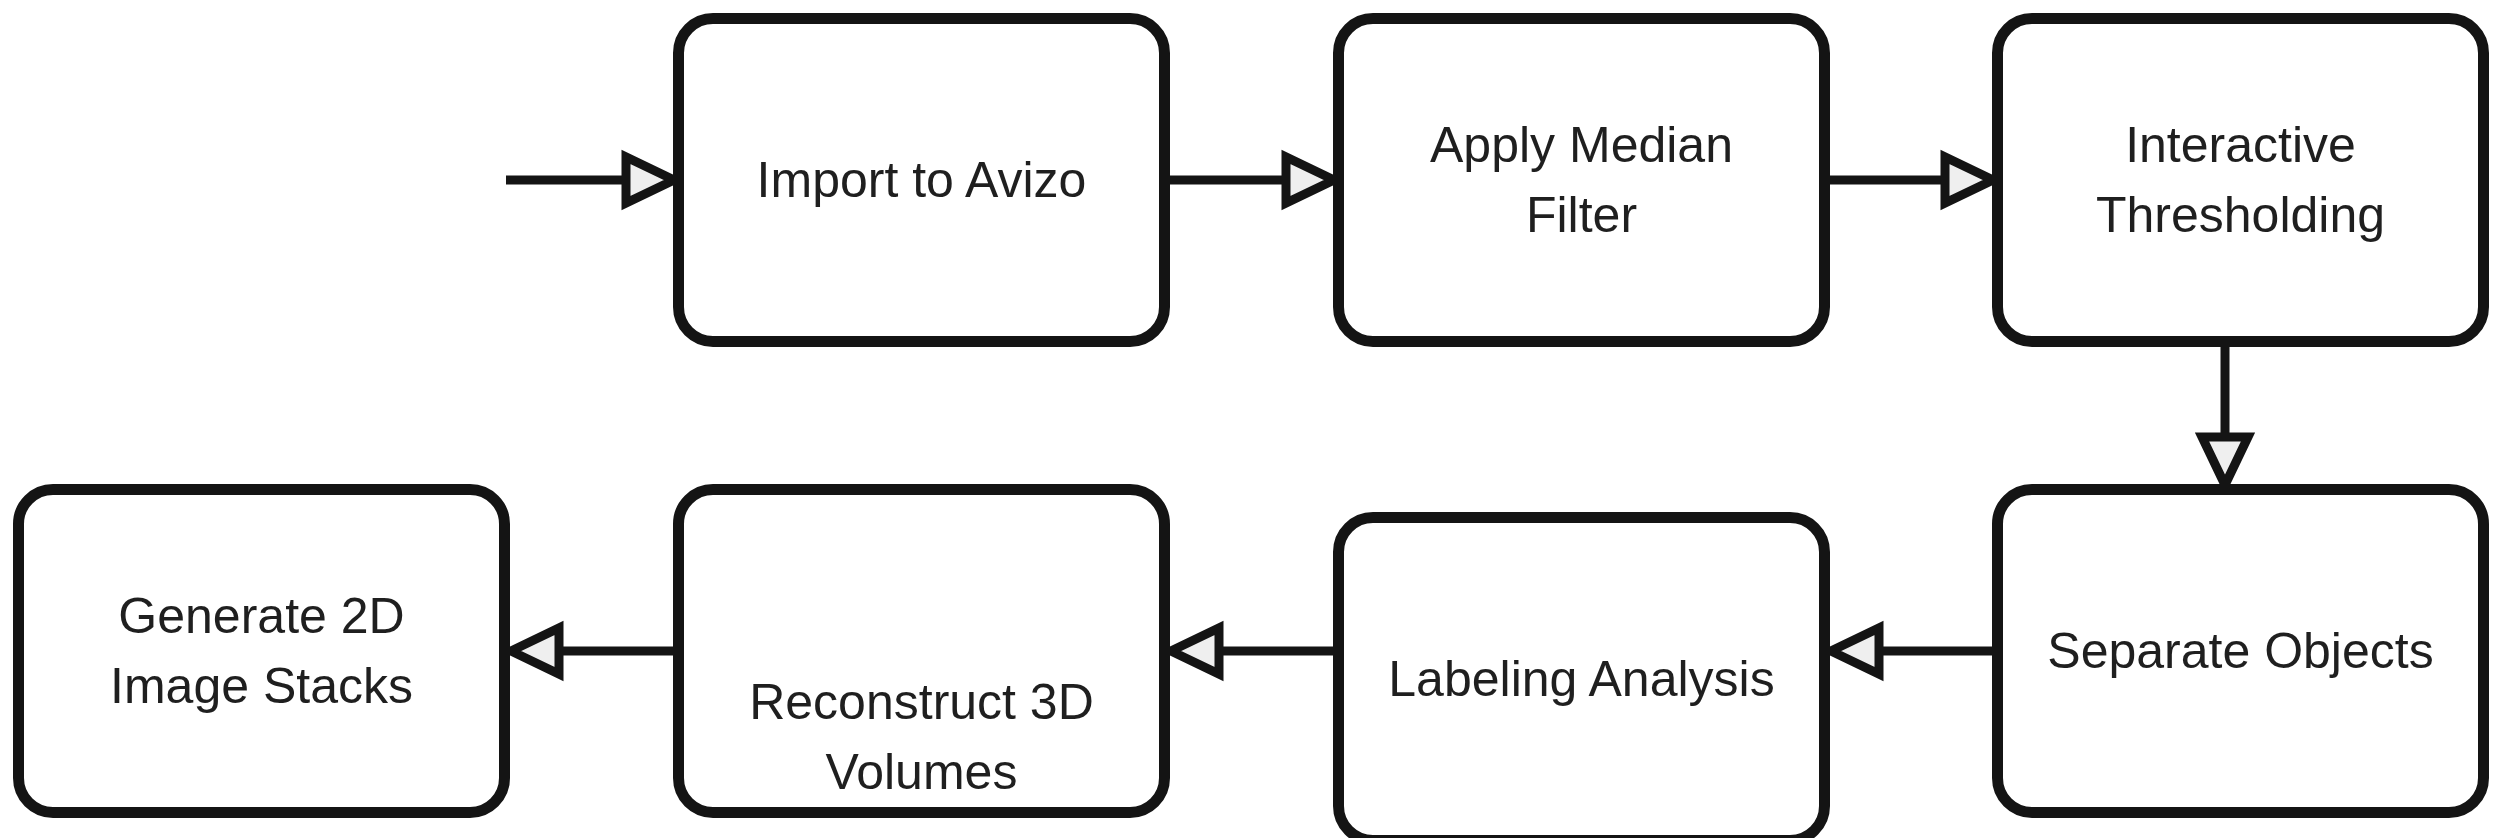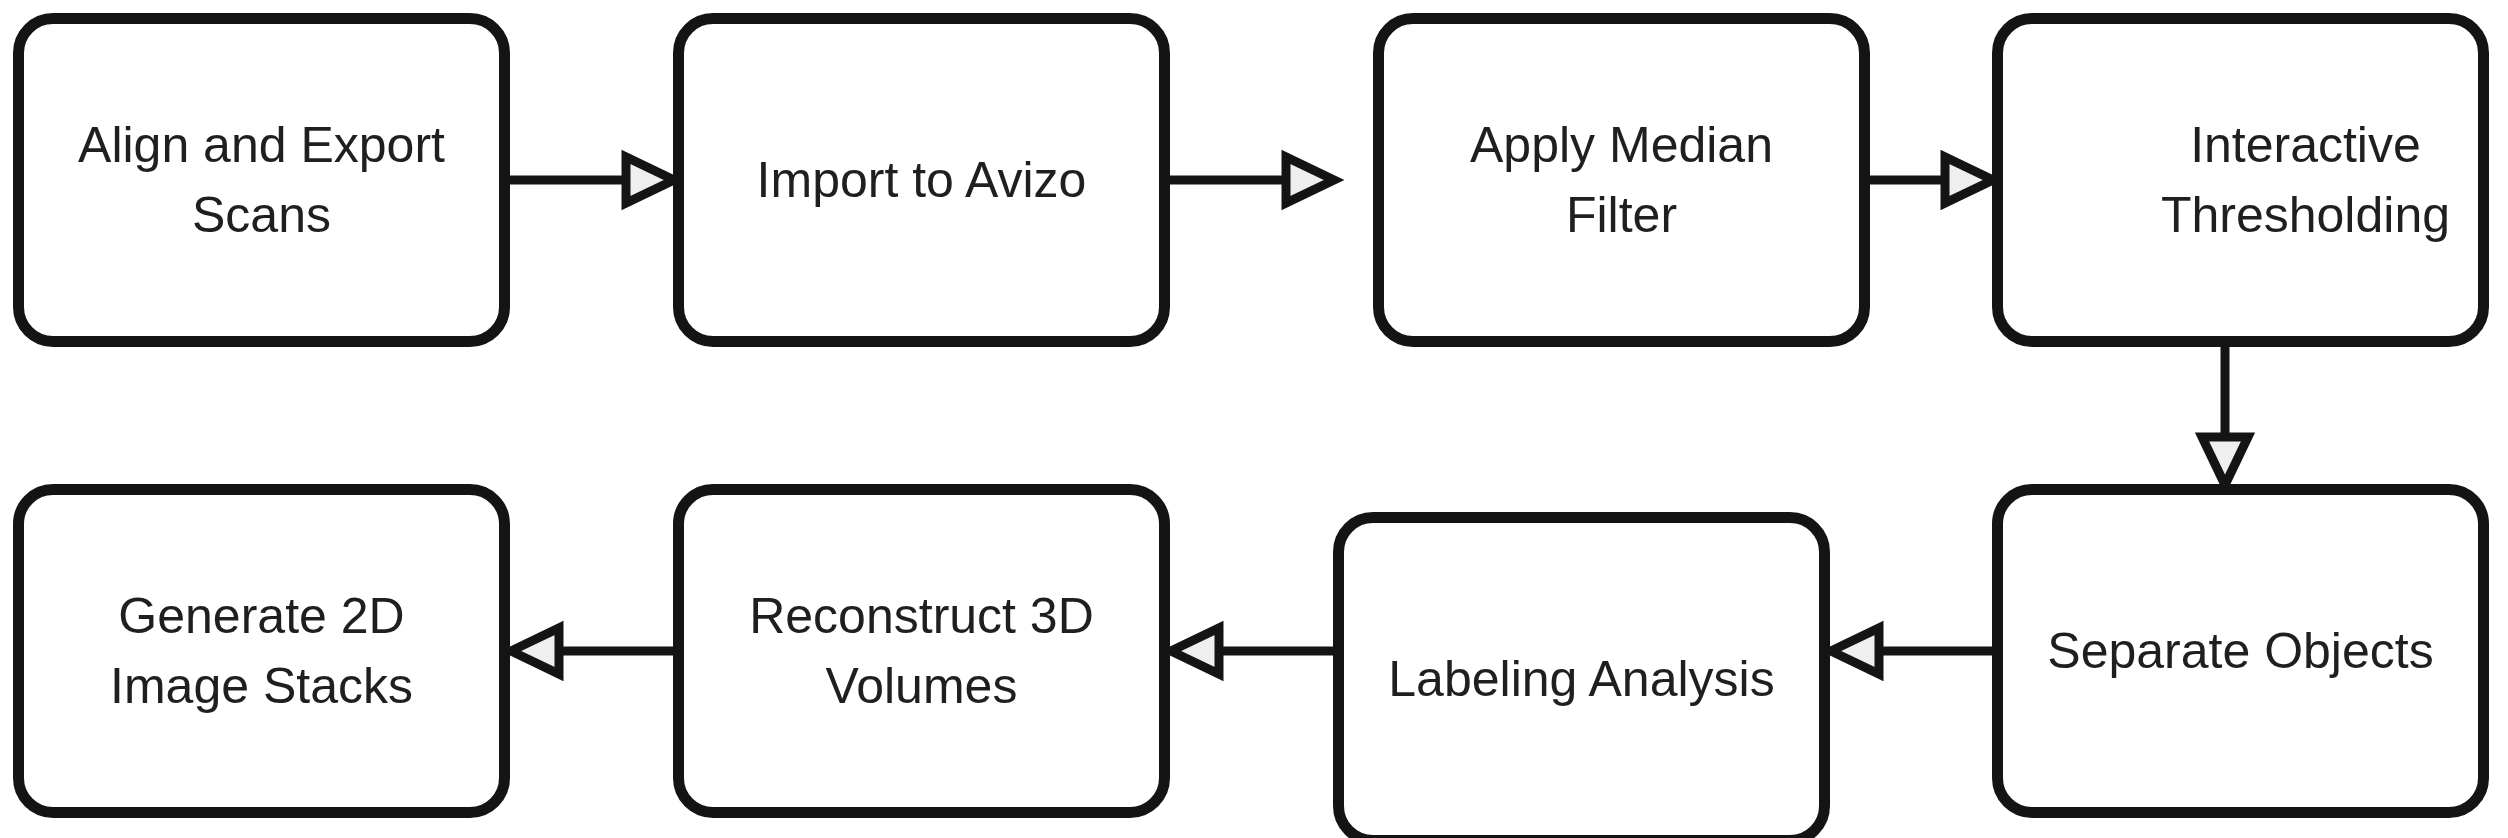--- a/index.html
+++ b/index.html
@@ -42,26 +42,26 @@
   .node-label {
     font-size: 50px;
     line-height: 1.4;
     color: #1f1f1f;
     white-space: pre-line;
     letter-spacing: 0px;
   }
   
   .n1 { left: 13px;   top: 13px; }
   .n2 { left: 673px;  top: 13px; align-items: center; }
-  .n3 { left: 1333px; top: 13px; margin-left: 40px; }
-  .n4 { left: 1992px; top: 13px; justify-content: flex-end; }
+  .n3 { left: 1333px; top: 13px; }
+  .n4 { left: 1992px; top: 13px; }
   
   .n5 { left: 1992px; top: 484px; }
   .n6 { left: 1333px; top: 484px; margin-top: 28px; }
-  .n7 { left: 673px;  top: 484px; }
+  .n7 { left: 673px;  top: 484px; align-items: flex-end; }
   .n8 { left: 13px;   top: 484px; }
 
   .shaft {
     stroke: #141414;
     stroke-width: 9;
     fill: none;
   }
   .head {
     fill: #efefef;
     stroke: #141414;
@@ -101,24 +101,20 @@
     <g>
       <line class="shaft" x1="1339" y1="651" x2="1218" y2="651"></line>
       <polygon class="head" points="1219,628 1219,674 1171,651"></polygon>
     </g>
     <g>
       <line class="shaft" x1="679" y1="651" x2="558" y2="651"></line>
       <polygon class="head" points="559,628 559,674 511,651"></polygon>
     </g>
   </svg>
 
-  <div class="node n1">
-    <span class="node-label">Align and Export
-Scans</span>
-  </div>
   <div class="node n2">
     <span class="node-label">Import to Avizo</span>
   </div>
   <div class="node n3">
     <span class="node-label">Apply Median
 Filter</span>
   </div>
   <div class="node n4">
     <span class="node-label">Interactive
 Thresholding</span>

